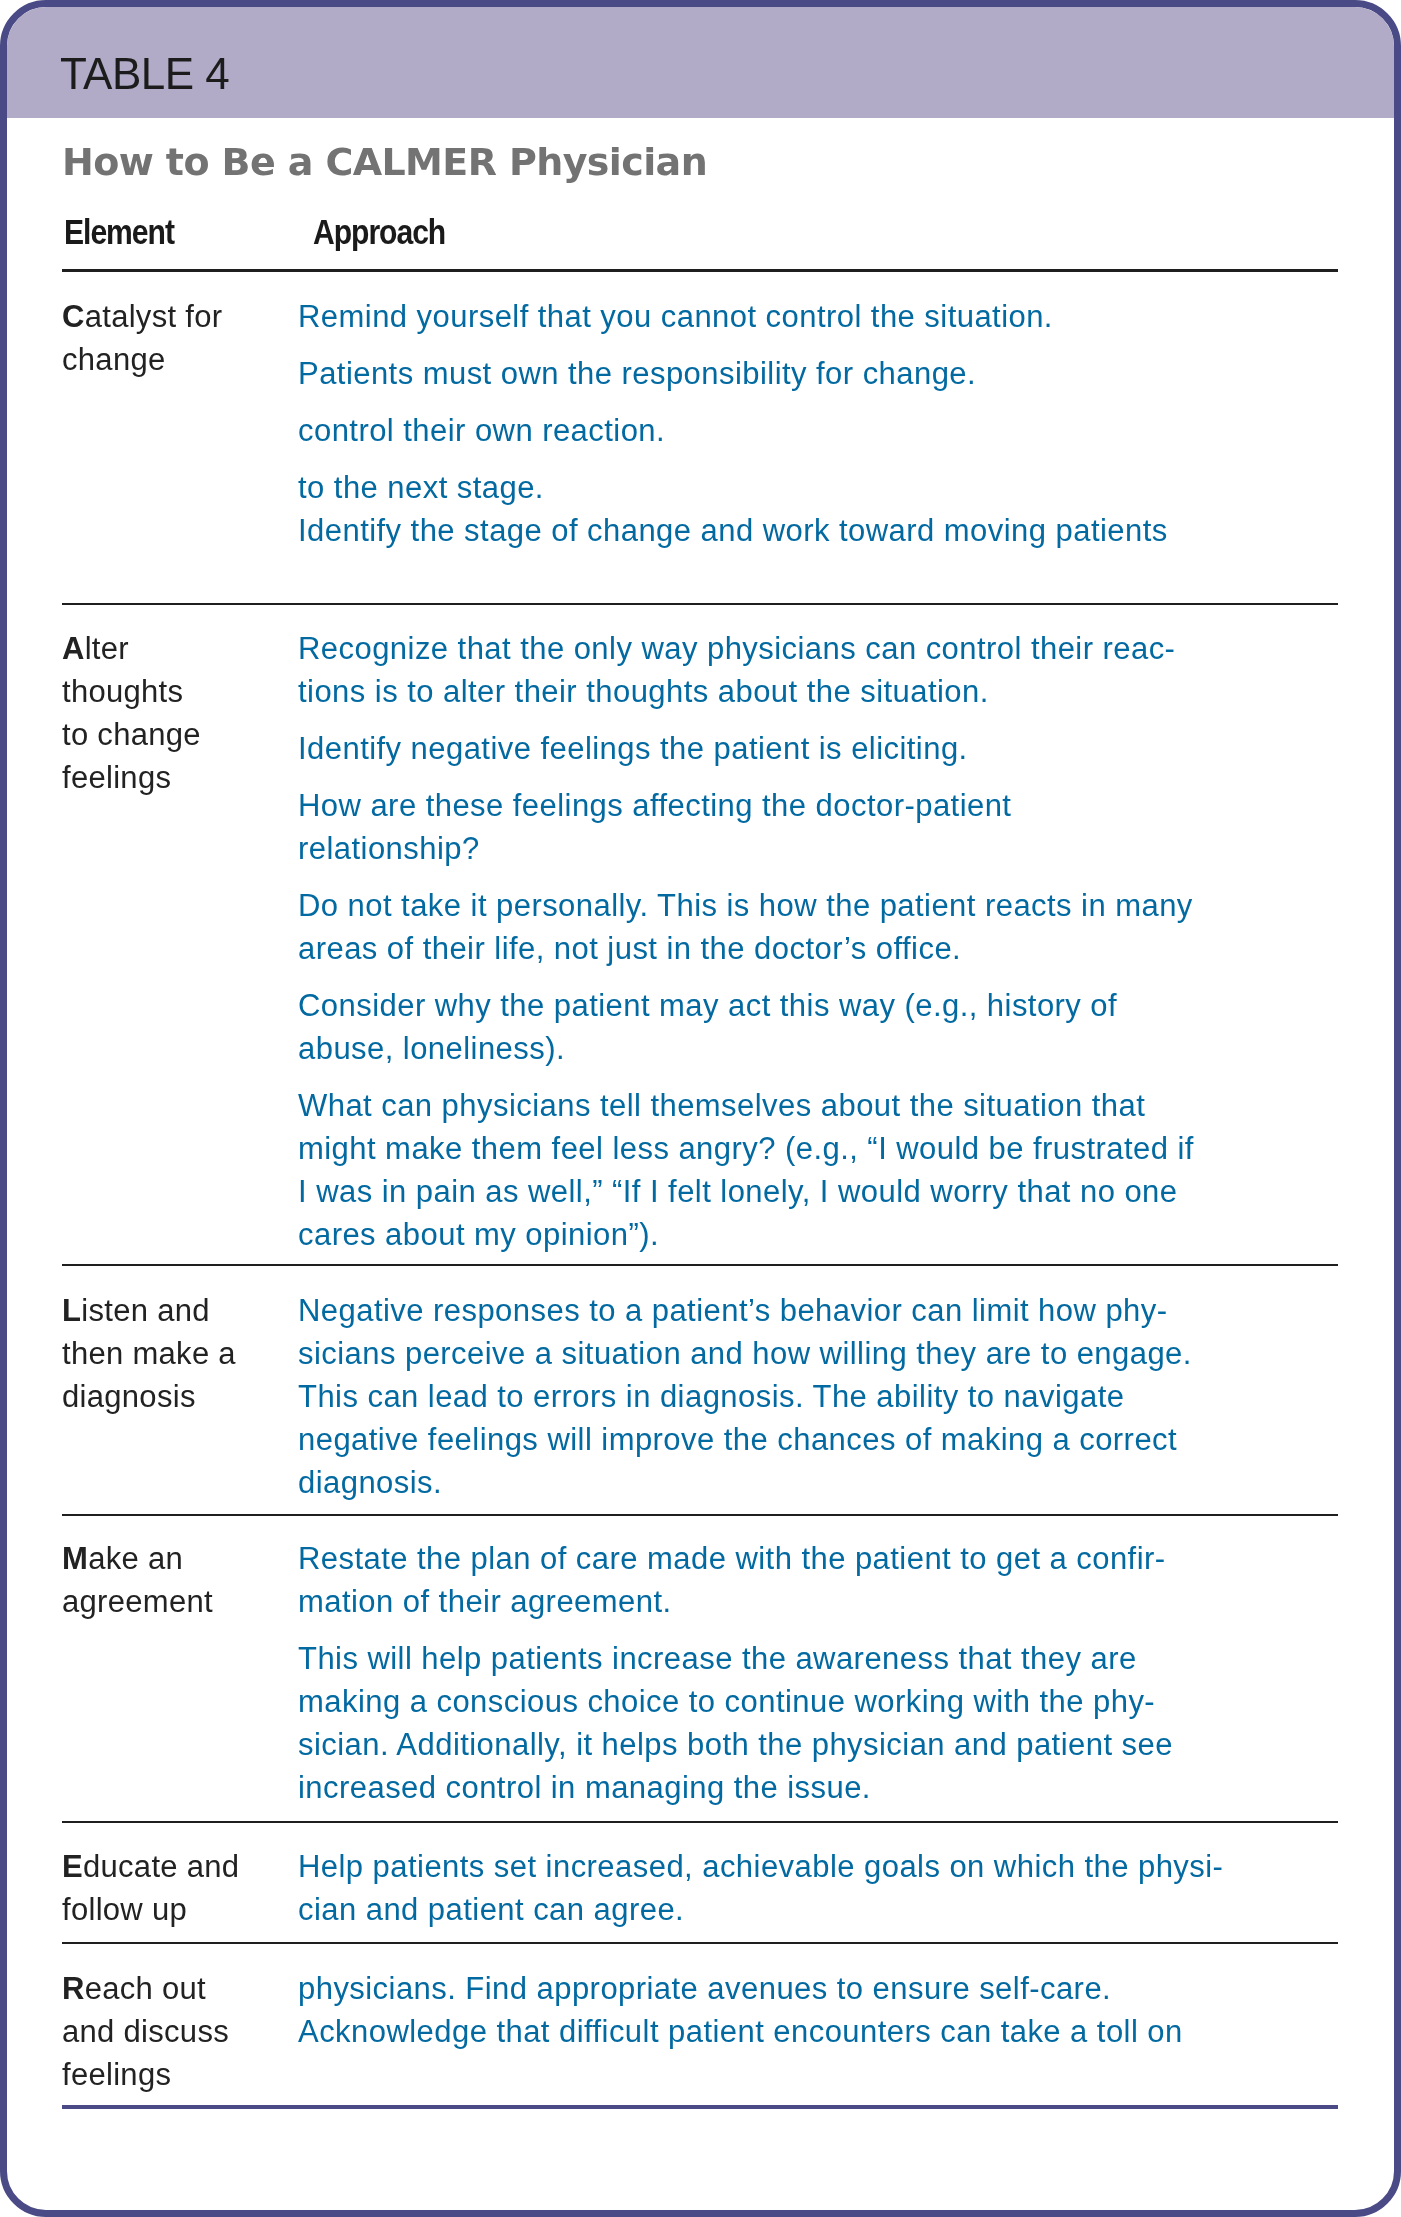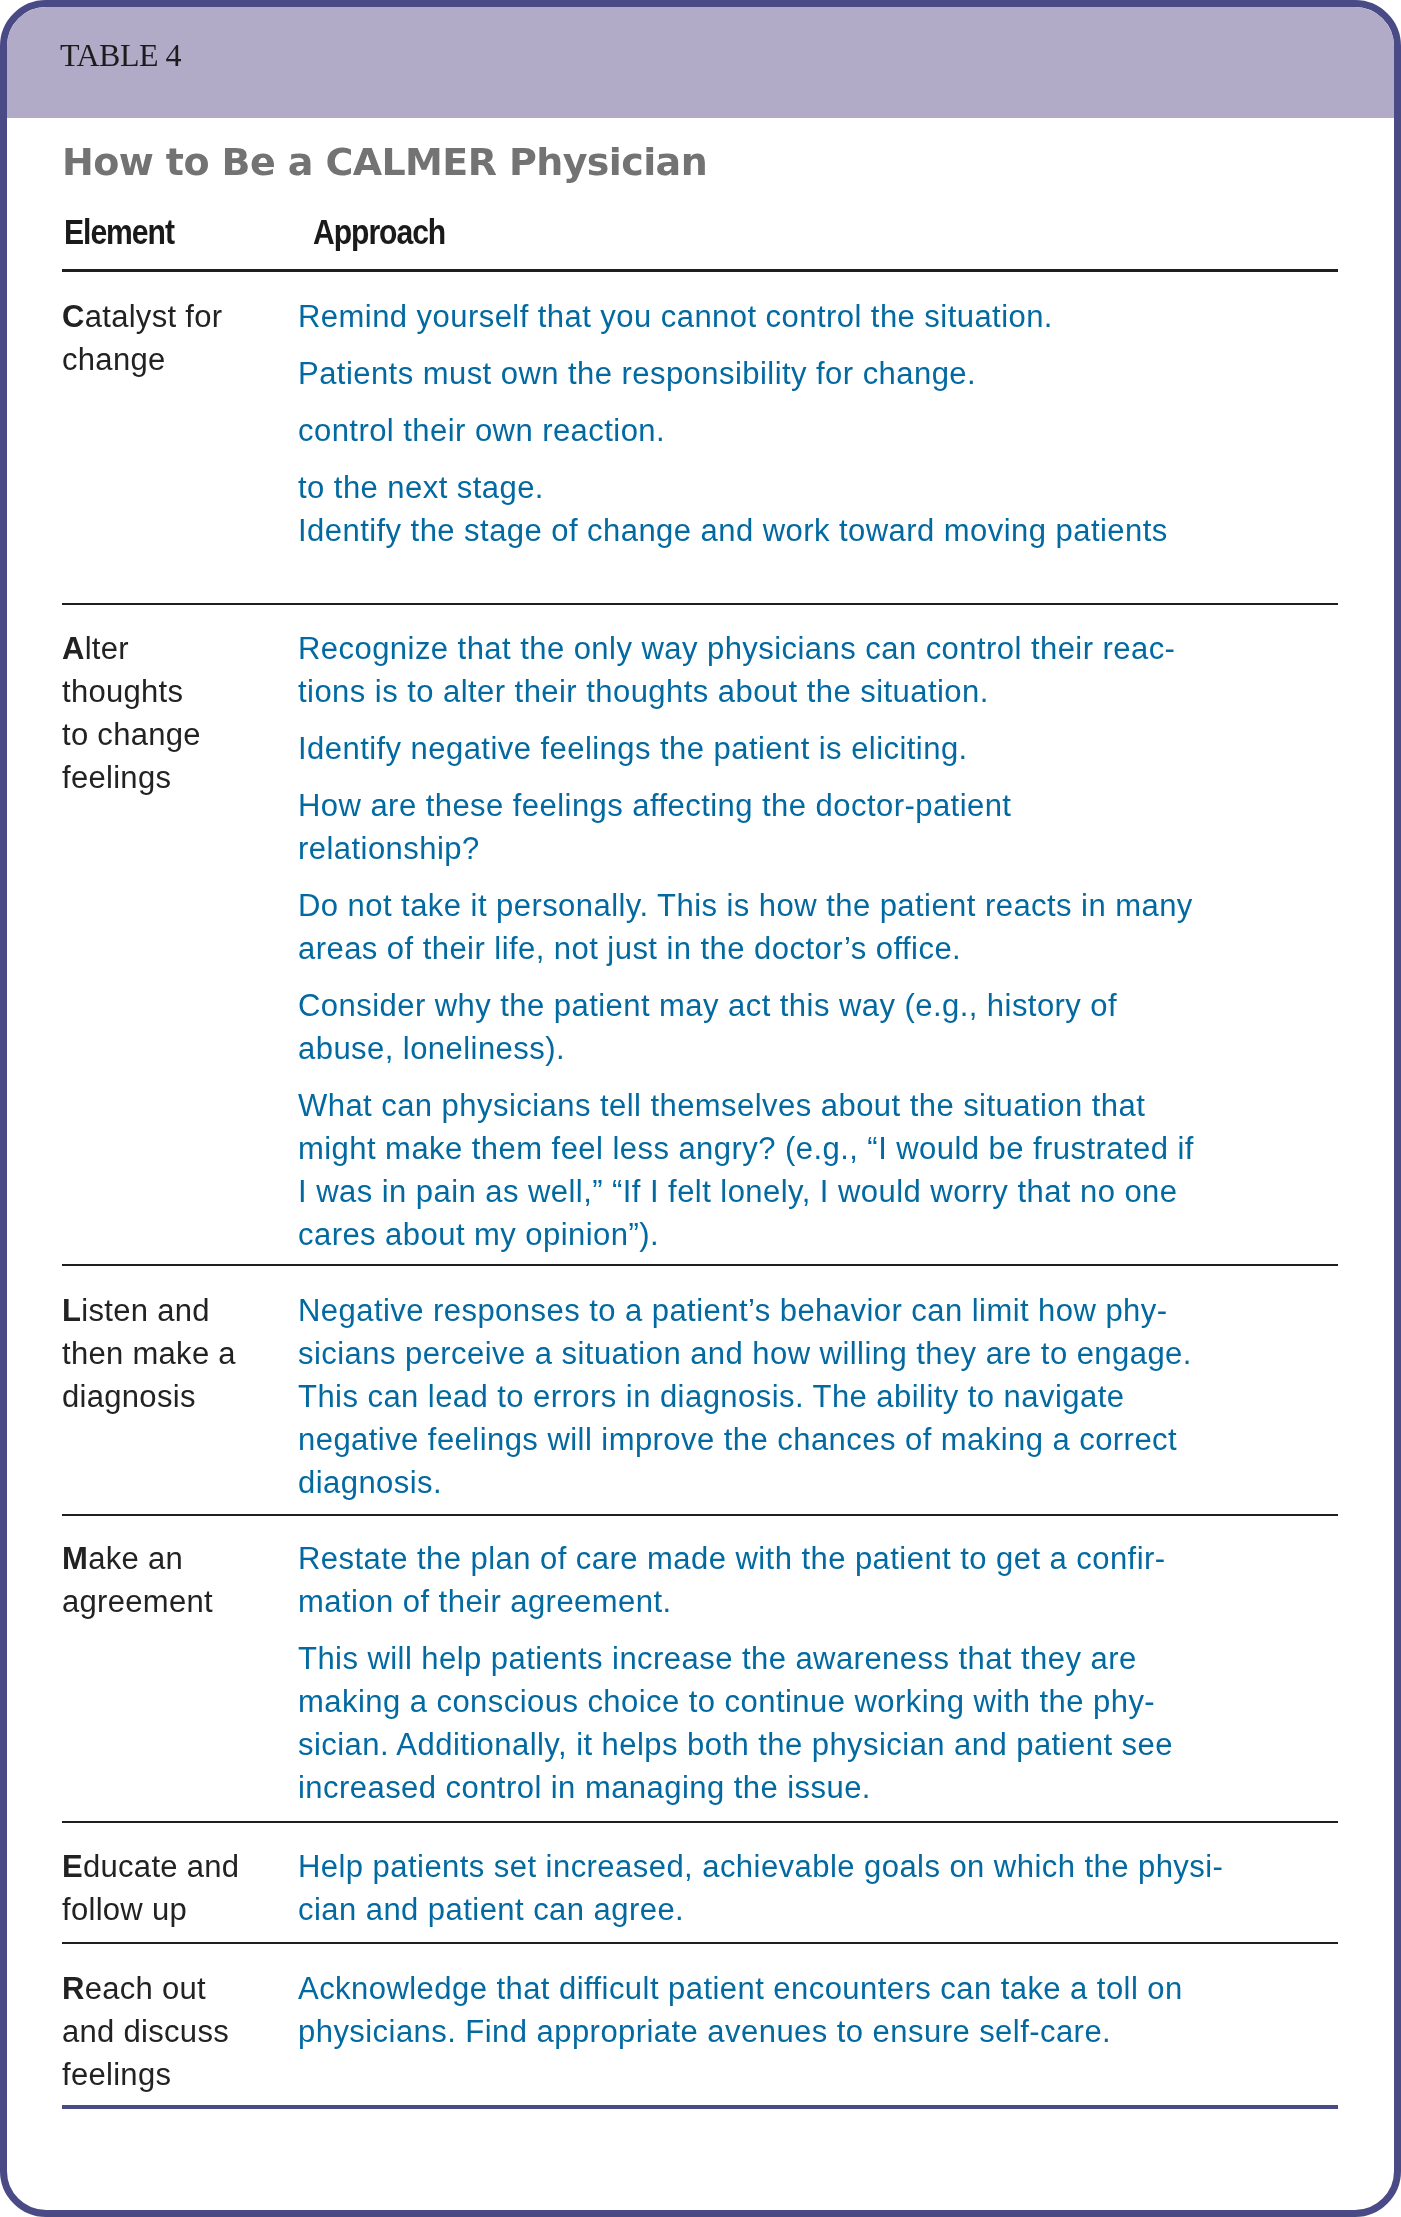--- a/index.html
+++ b/index.html
@@ -11,23 +11,23 @@
     border: 7px solid #4a4a86;
     border-radius: 46px;
     background: #ffffff;
     overflow: hidden;
   }
   .band {
     position: absolute; left: 0; top: 0; right: 0; height: 111px;
     background: #b1abc8;
   }
   .band-title {
-    position: absolute; left: 53px; top: 30px;
-    font-family: Liberation Serif, serif;
-    font-size: 32px; color: #1c1c1c; letter-spacing: -0.5px;
+    position: absolute; left: 53px; top: 42px;
+    font-family: Liberation Sans, sans-serif;
+    font-size: 44px; color: #1c1c1c; letter-spacing: -0.5px;
   }
   .title {
     position: absolute; left: 55px; top: 133px;
     font-family: "DejaVu Sans", sans-serif; font-weight: bold;
     font-size: 38px; color: #737373; letter-spacing: -0.6px;
   }
   .col-head {
     position: absolute; top: 205px;
     font-family: "Liberation Sans", sans-serif; font-weight: bold;
     font-size: 35px; color: #1a1a1a; letter-spacing: -1.2px;
@@ -188,20 +188,20 @@
   <div class="rule" style="top:1935px;"></div>
 
   <div class="row" style="top:1960px;">
     <div class="el">
         <div><b>R</b><span>each out</span></div>
         <div><span>and discuss</span></div>
         <div><span>feelings</span></div>
       </div>
     <div class="ap">
         <div class="para">
+          <span class="ln">physicians. Find appropriate avenues to ensure self-care.</span>
           <span class="ln">Acknowledge that difficult patient encounters can take a toll on</span>
-          <span class="ln">physicians. Find appropriate avenues to ensure self-care.</span>
         </div>
       </div>
   </div>
   <div class="rule purple" style="top:2098px;"></div>
 
 </div>
 
 </body></html>

